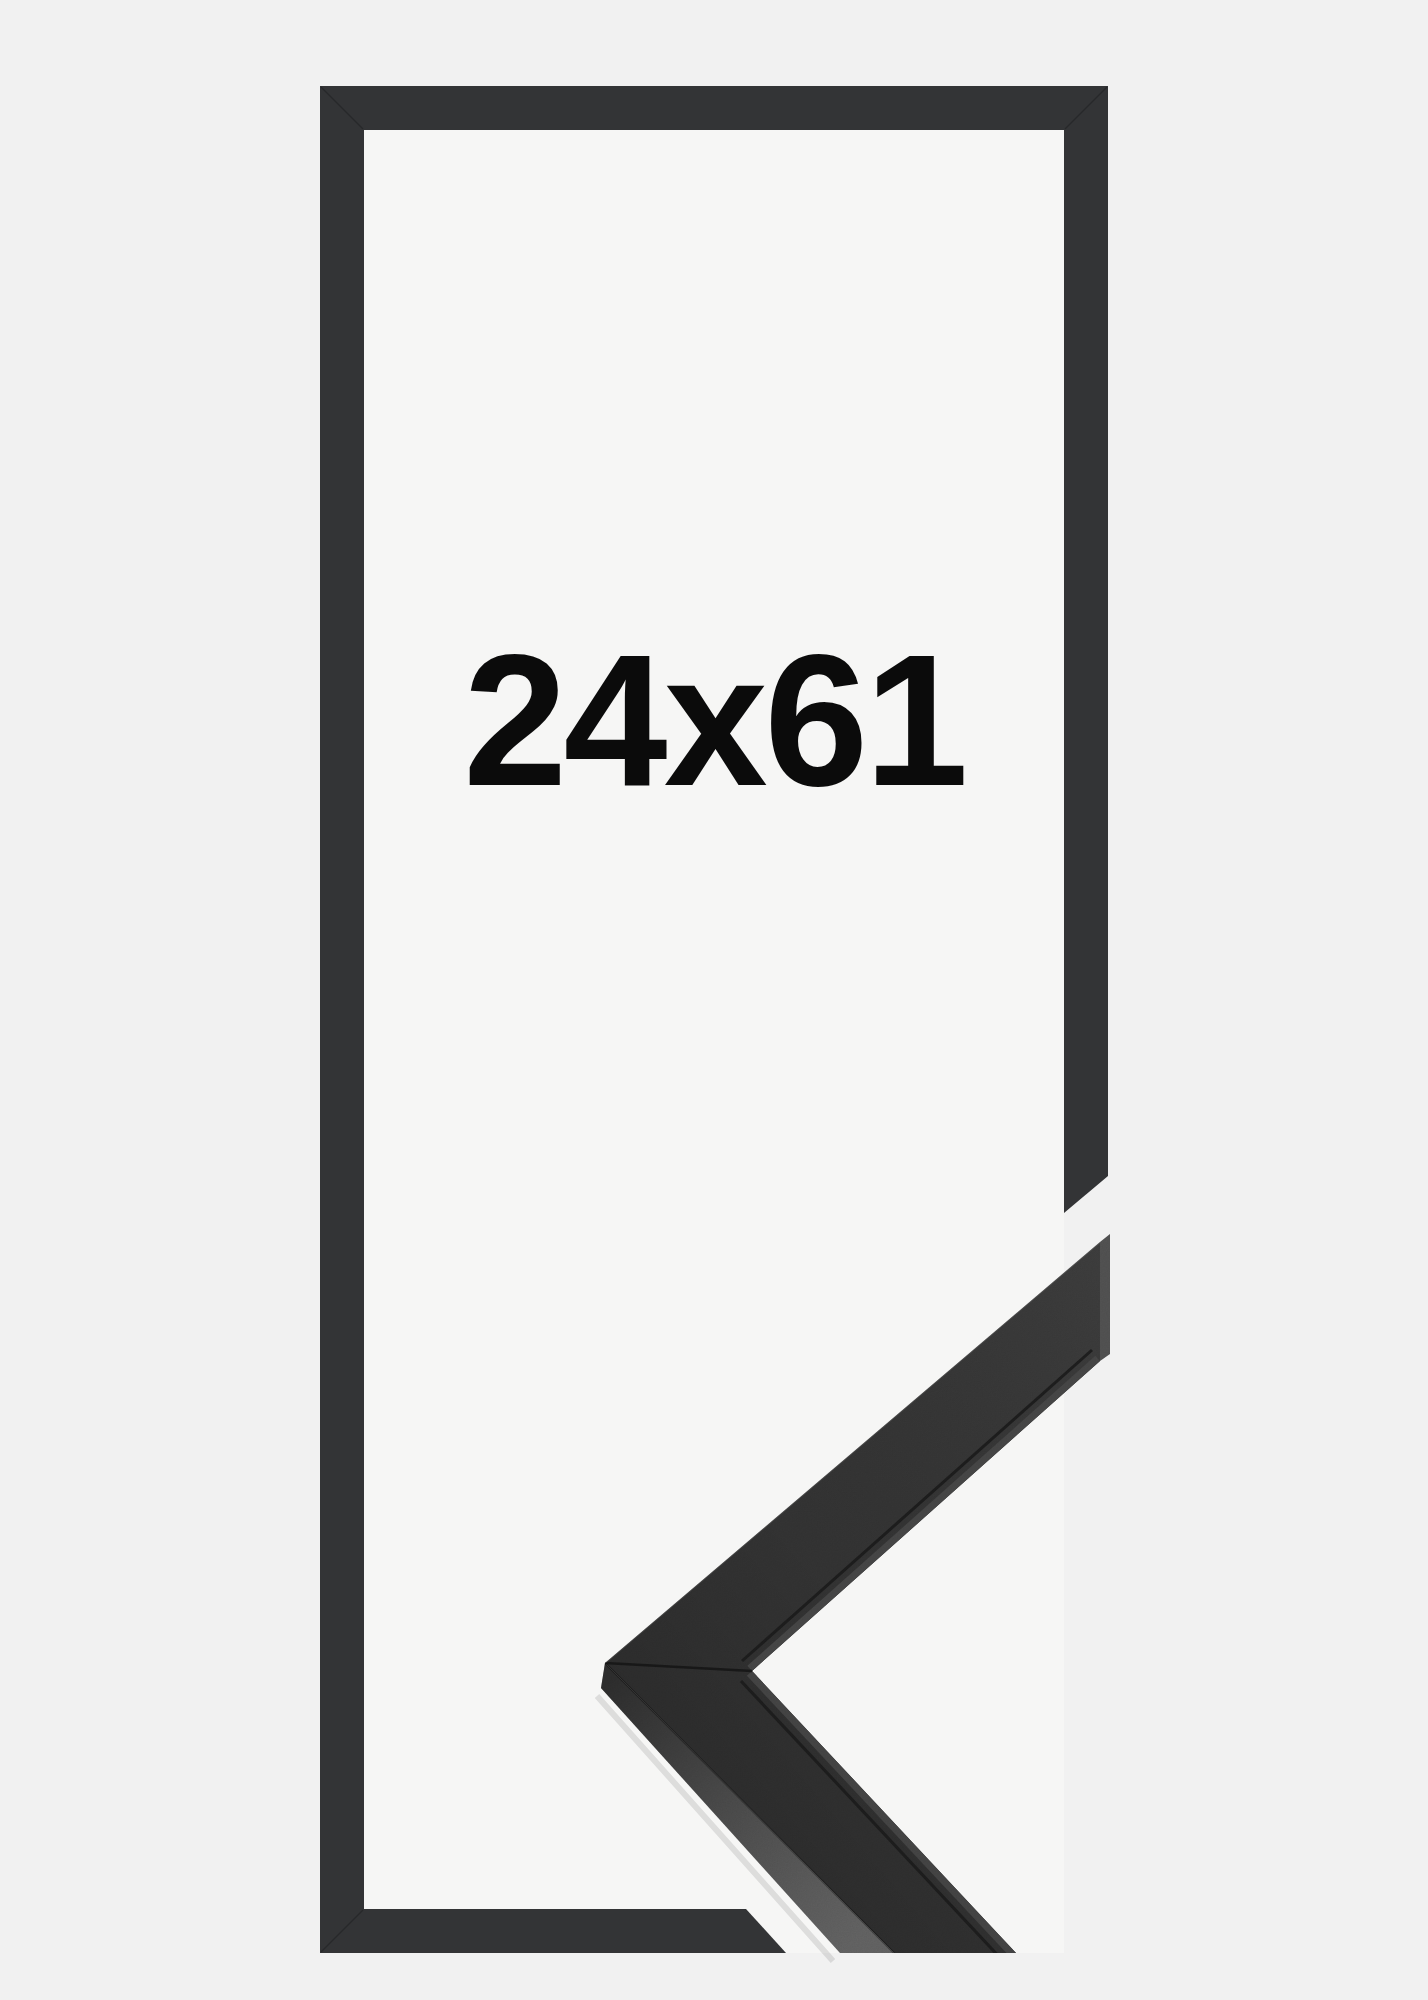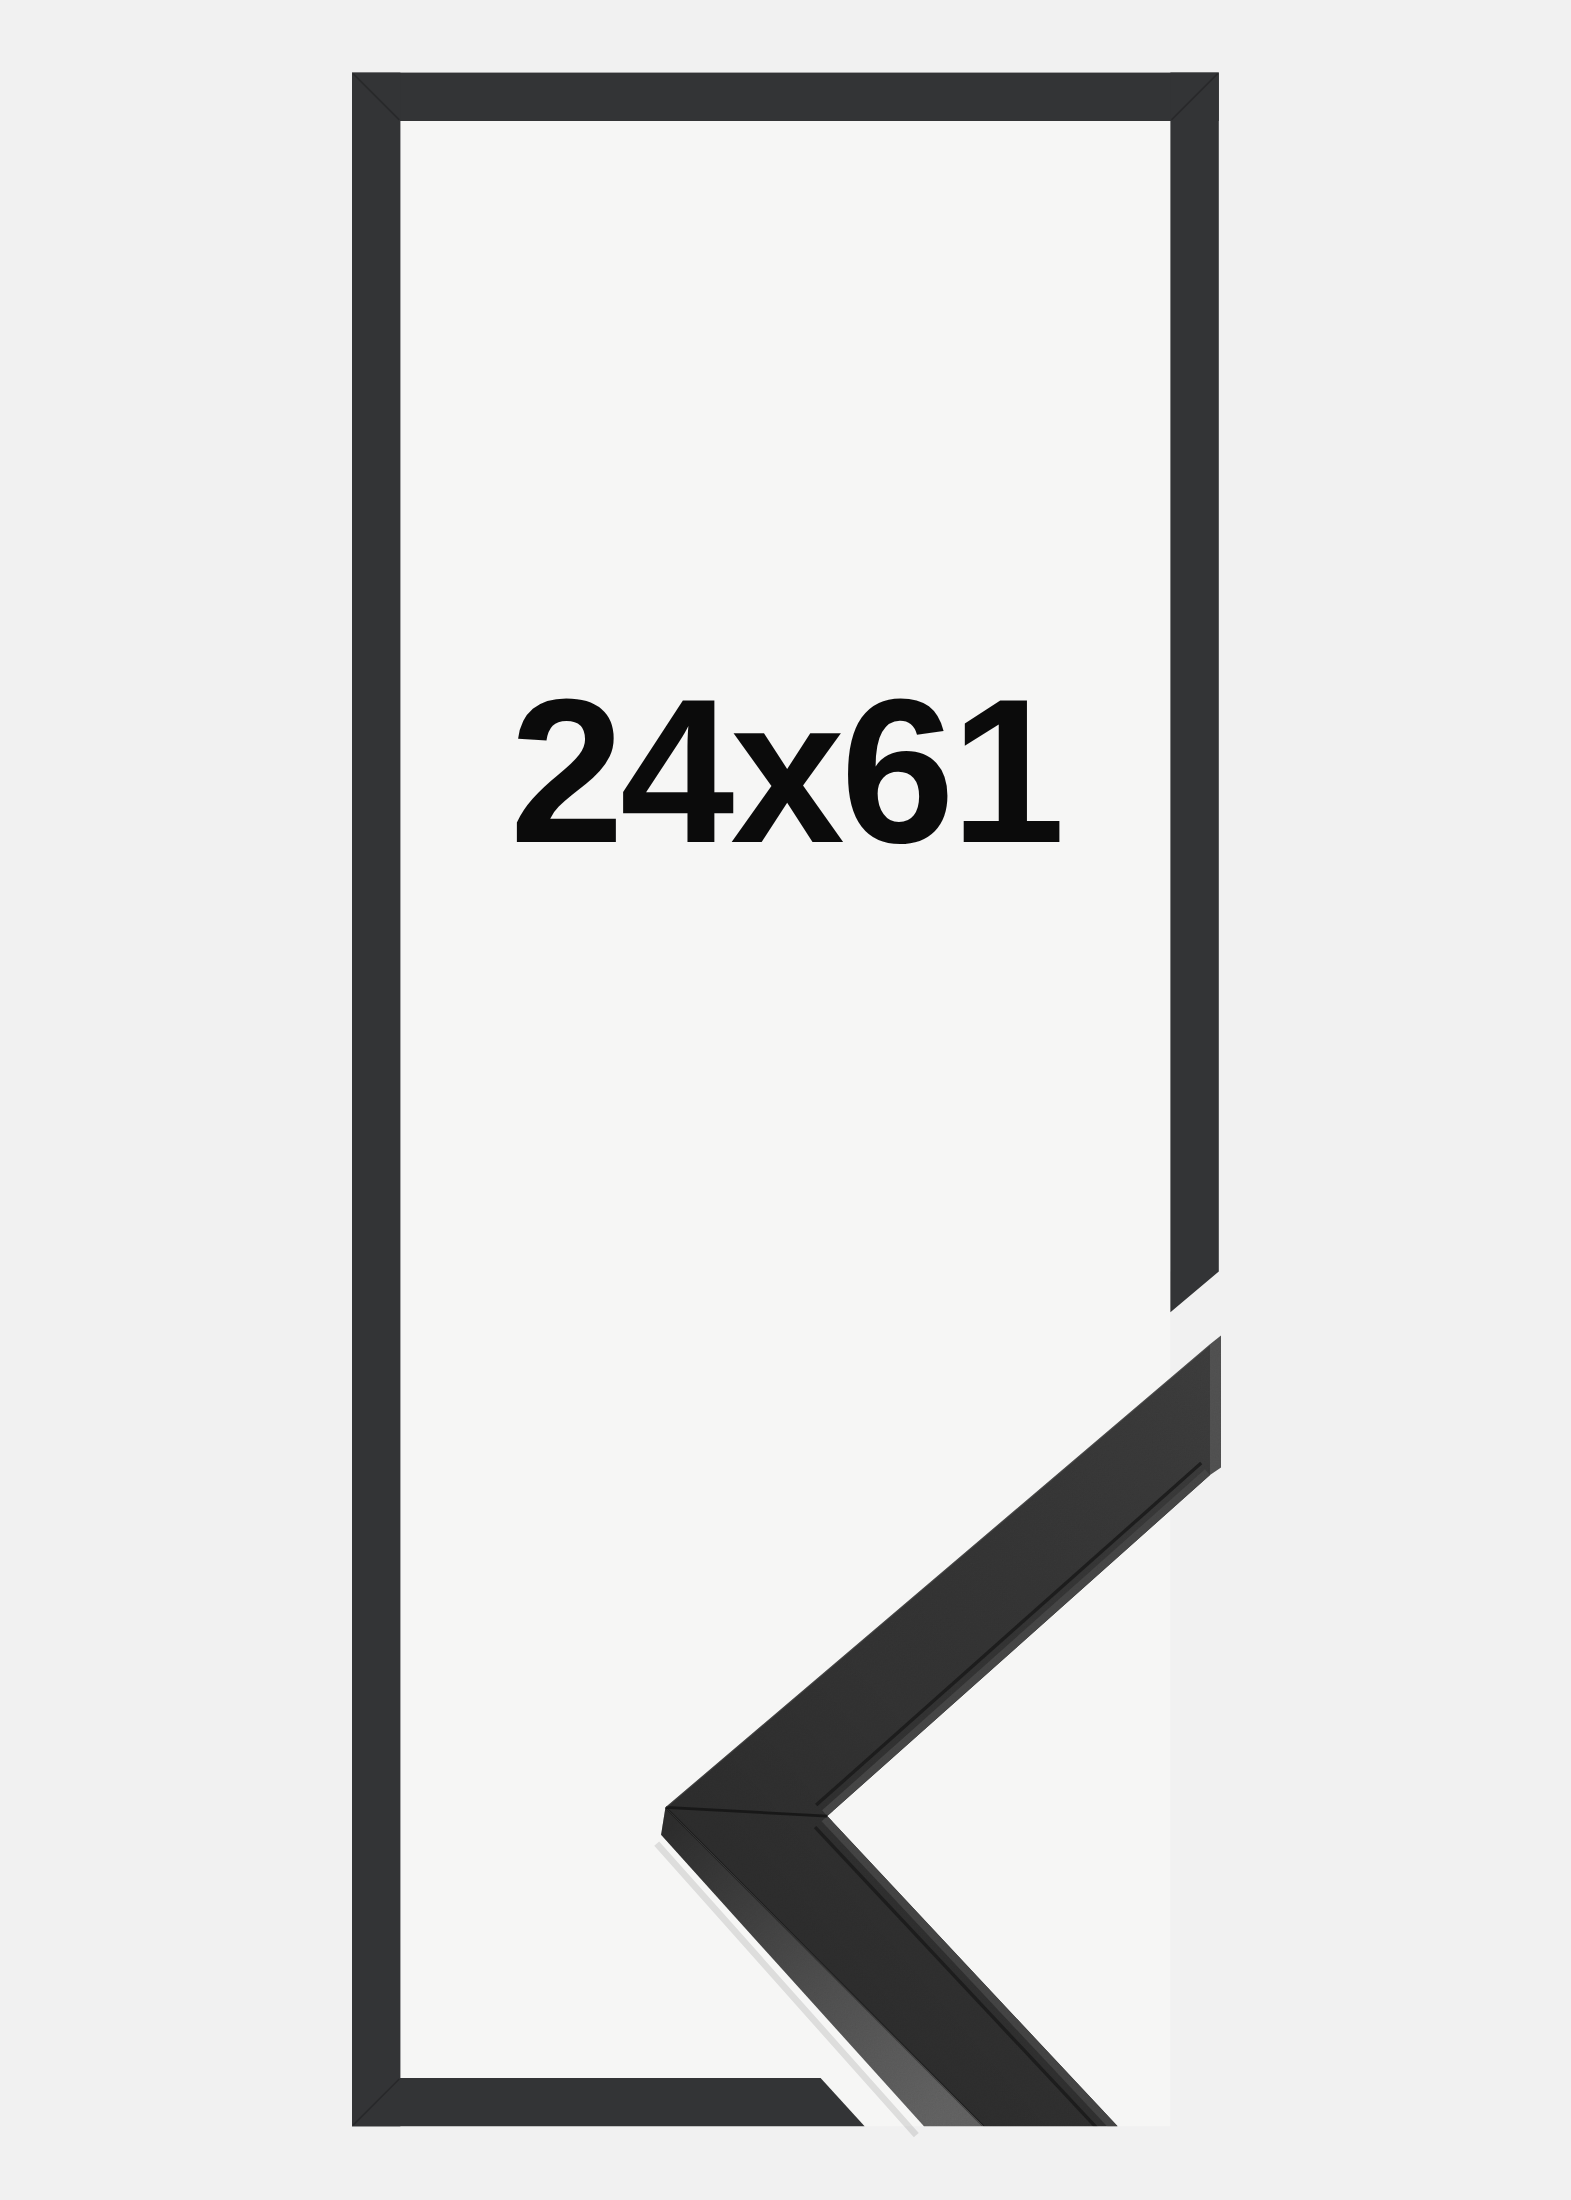--- a/index.html
+++ b/index.html
@@ -10,20 +10,21 @@
     width: 1428px;
     height: 2000px;
     position: relative;
     overflow: hidden;
     background: #f1f1f1;
     font-family: "Liberation Sans", sans-serif;
   }
   .stage {
     position: absolute;
     inset: 0;
+    margin-top: 20px;
   }
   .stage svg {
     position: absolute;
     left: 0;
     top: 0;
     width: 1428px;
     height: 2000px;
     display: block;
   }
   .size-label {

